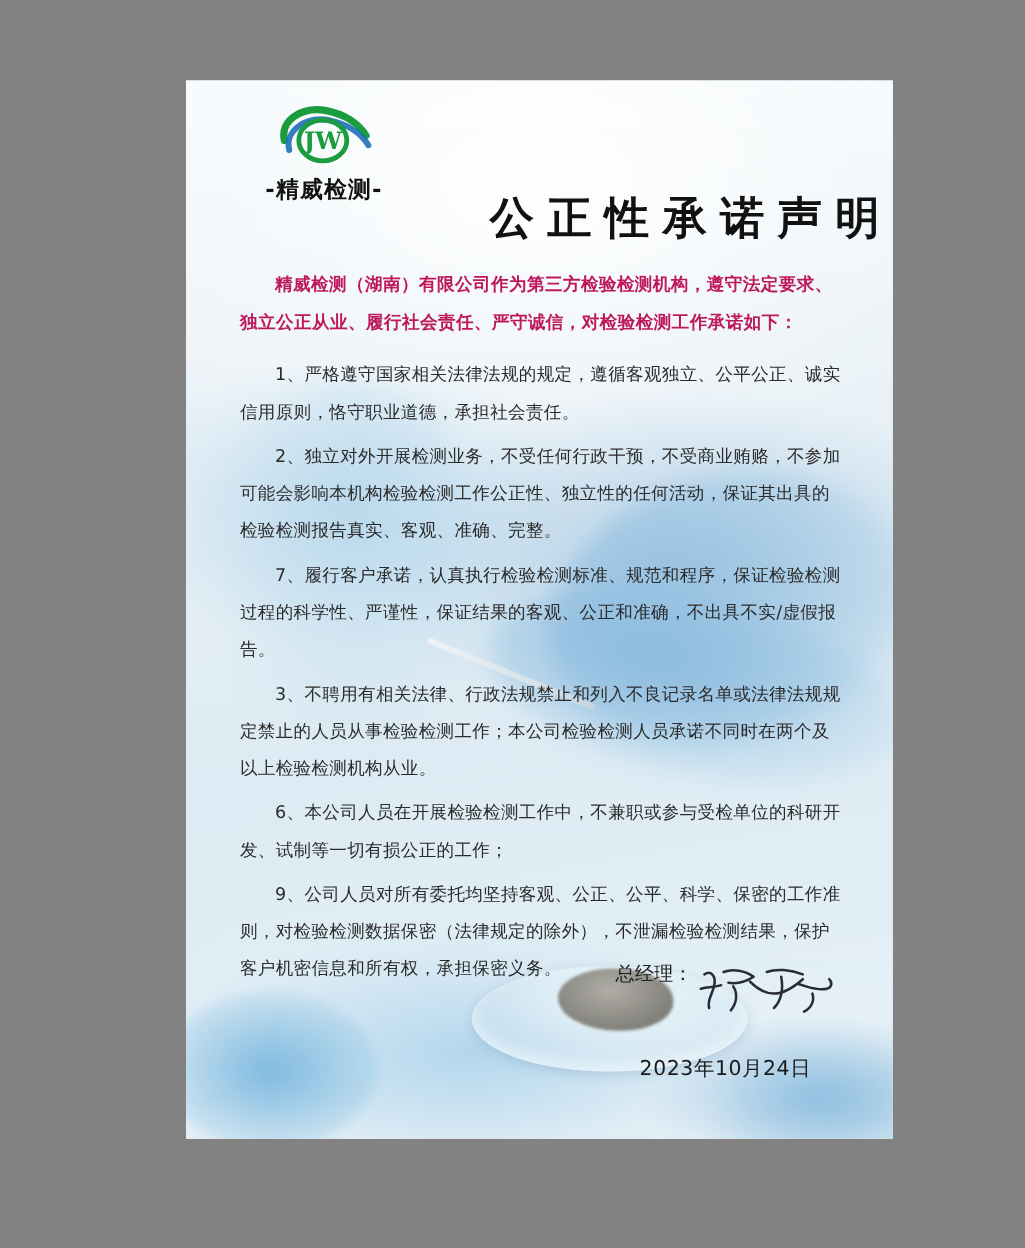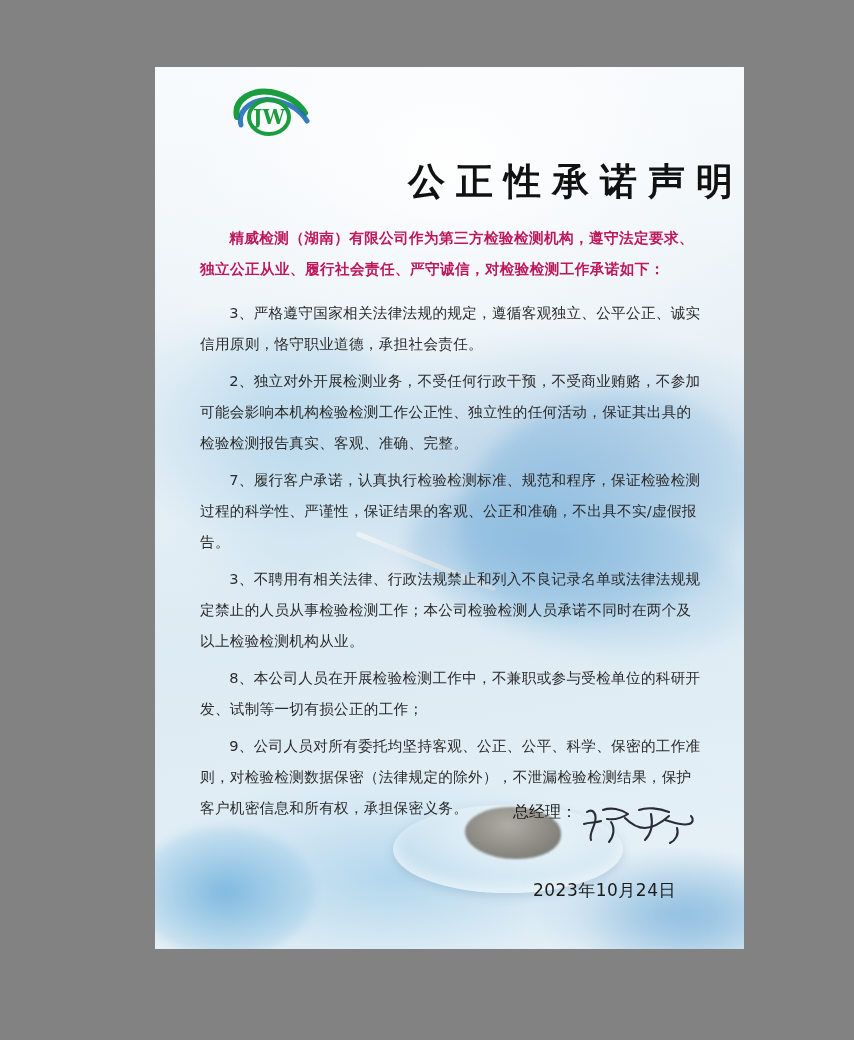--- a/index.html
+++ b/index.html
@@ -204,31 +204,32 @@
 
     <div class="logo-block">
       <div class="logo-mark">
         <svg viewBox="0 0 86 52" width="86" height="52" aria-hidden="true">
           <path d="M10 30 C6 12, 26 2, 44 5 C60 8, 72 16, 78 26" fill="none" stroke="#1b9c3f" stroke-width="6" stroke-linecap="round"></path>
           <path d="M14 38 C10 22, 28 10, 46 13 C62 16, 74 24, 80 34" fill="none" stroke="#1f6fb5" stroke-width="5" stroke-linecap="round" opacity="0.9"></path>
           <ellipse cx="42" cy="30" rx="20" ry="17" fill="none" stroke="#1b9c3f" stroke-width="4"></ellipse>
           <text x="42" y="37" text-anchor="middle" font-family="DejaVu Serif, serif" font-size="20" font-weight="bold" fill="#1b9c3f">JW</text>
         </svg>
       </div>
+      <div class="logo-name">-精威检测-</div>
     </div>
 
     <div class="doc-title">公正性承诺声明</div>
 
     <div class="body-text">
       <p class="lead">精威检测（湖南）有限公司作为第三方检验检测机构，遵守法定要求、独立公正从业、履行社会责任、严守诚信，对检验检测工作承诺如下：</p>
-      <p class="para">3、严格遵守国家相关法律法规的规定，遵循客观独立、公平公正、诚实信用原则，恪守职业道德，承担社会责任。</p>
+      <p class="para">1、严格遵守国家相关法律法规的规定，遵循客观独立、公平公正、诚实信用原则，恪守职业道德，承担社会责任。</p>
       <p class="para">2、独立对外开展检测业务，不受任何行政干预，不受商业贿赂，不参加可能会影响本机构检验检测工作公正性、独立性的任何活动，保证其出具的检验检测报告真实、客观、准确、完整。</p>
       <p class="para">7、履行客户承诺，认真执行检验检测标准、规范和程序，保证检验检测过程的科学性、严谨性，保证结果的客观、公正和准确，不出具不实/虚假报告。</p>
       <p class="para">3、不聘用有相关法律、行政法规禁止和列入不良记录名单或法律法规规定禁止的人员从事检验检测工作；本公司检验检测人员承诺不同时在两个及以上检验检测机构从业。</p>
-      <p class="para">8、本公司人员在开展检验检测工作中，不兼职或参与受检单位的科研开发、试制等一切有损公正的工作；</p>
+      <p class="para">6、本公司人员在开展检验检测工作中，不兼职或参与受检单位的科研开发、试制等一切有损公正的工作；</p>
       <p class="para">9、公司人员对所有委托均坚持客观、公正、公平、科学、保密的工作准则，对检验检测数据保密（法律规定的除外），不泄漏检验检测结果，保护客户机密信息和所有权，承担保密义务。</p>
     </div>
 
     <div class="sign-row">
       <span class="sign-label">总经理：</span>
       <span class="sign-mark">
         <svg viewBox="0 0 115 46" width="115" height="46" aria-hidden="true">
           <g fill="none" stroke="#2b2b38" stroke-width="2.1" stroke-linecap="round" stroke-linejoin="round">
             <path d="M6 10 C12 6, 16 12, 14 20 C12 28, 8 32, 10 38"></path>
             <path d="M3 22 C9 20, 15 21, 20 19"></path>

